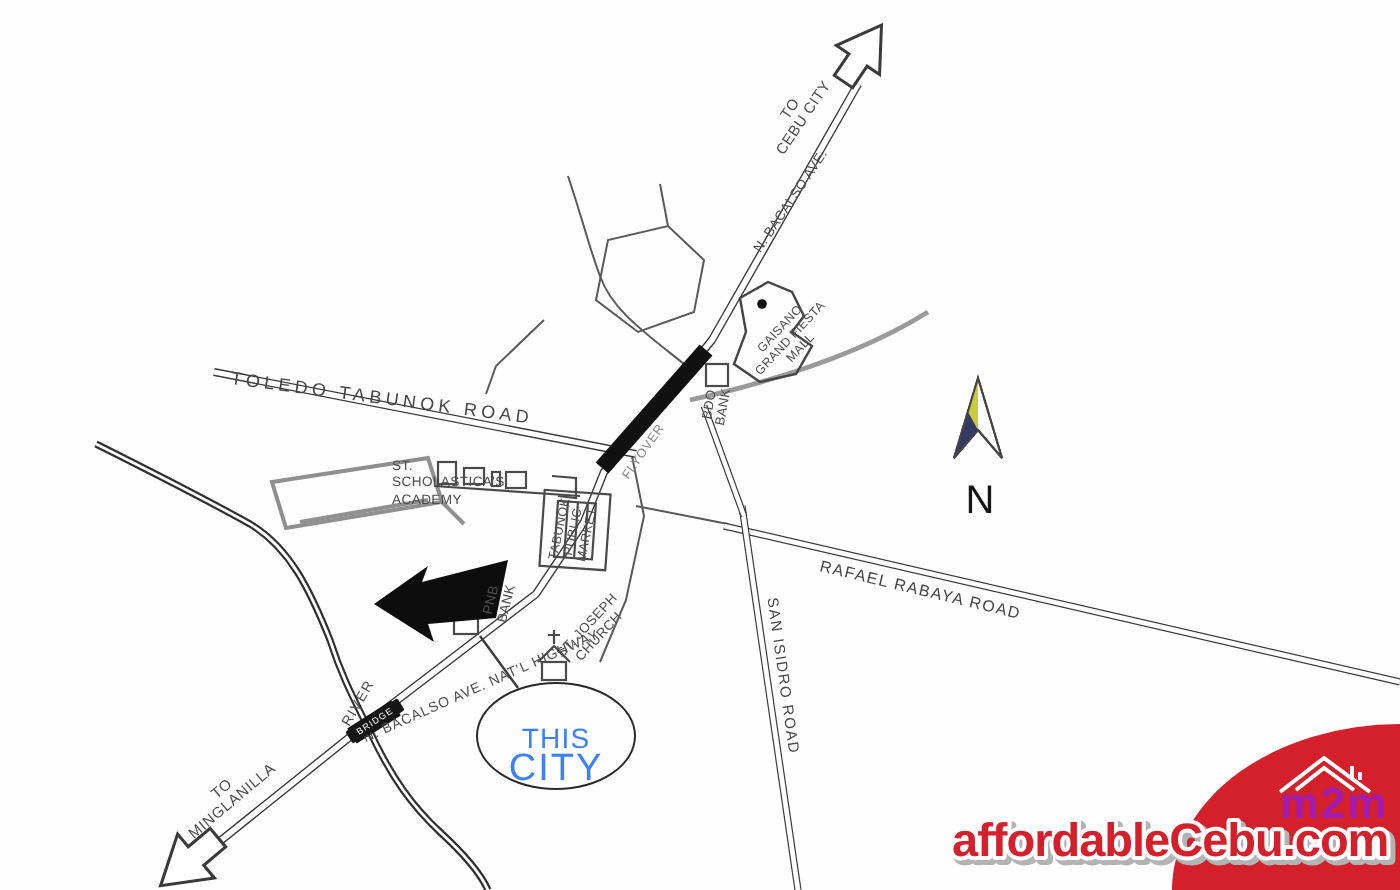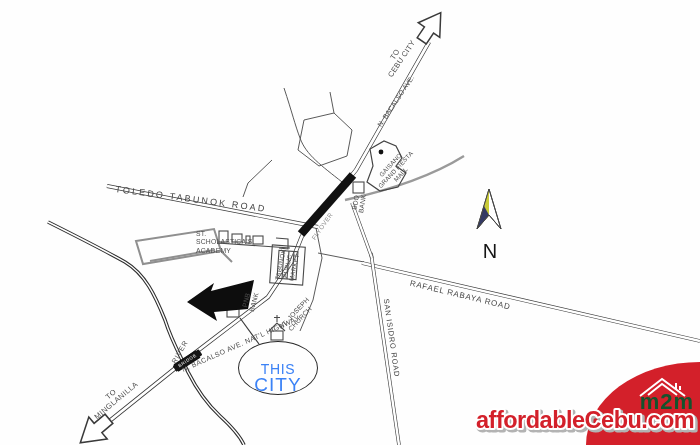--- a/index.html
+++ b/index.html
@@ -12,21 +12,21 @@
   #bridge-lbl{position:absolute;background:#161616;color:#ffffff;font-size:4.5px;
               letter-spacing:.6px;padding:1px 5px;border-radius:1px;transform-origin:50% 50%;}
   #site-ellipse{position:absolute;left:238px;top:341px;width:78px;height:52px;
                 border:1.6px solid #2a2a2a;border-radius:50%;display:flex;flex-direction:column;
                 align-items:center;justify-content:flex-end;color:#3b82f6;background:transparent;}
   #site-ellipse .t1{font-size:14px;letter-spacing:.6px;line-height:.95;}
   #site-ellipse .t2{font-size:19px;letter-spacing:1px;line-height:.95;}
   #north-n{position:absolute;color:#151515;font-size:20px;transform:translate(-50%,-50%);}
   #m2m-corner{position:absolute;left:586px;top:362px;width:114px;height:83px;
               background:#d3202a;border-top-left-radius:100% 100%;}
-  #m2m-text{position:absolute;left:634px;top:391px;width:66px;color:#14532d;
+  #m2m-text{position:absolute;left:634px;top:391px;width:66px;color:#a21caf;
             font-size:22px;font-weight:bold;letter-spacing:1px;line-height:1;text-align:center;}
 </style>
 </head>
 <body>
 
 <div id="stage">
 
   <svg id="mapsvg" width="700" height="445" viewBox="0 0 700 445">
 
     <g stroke="#8f8f8f" stroke-width="2" fill="none">

